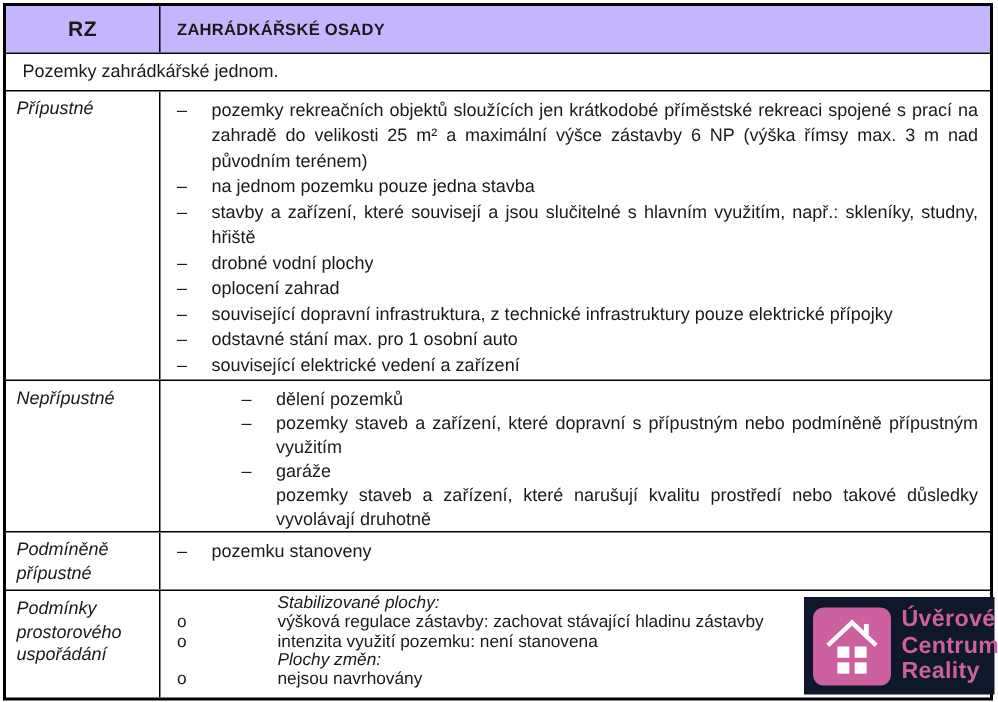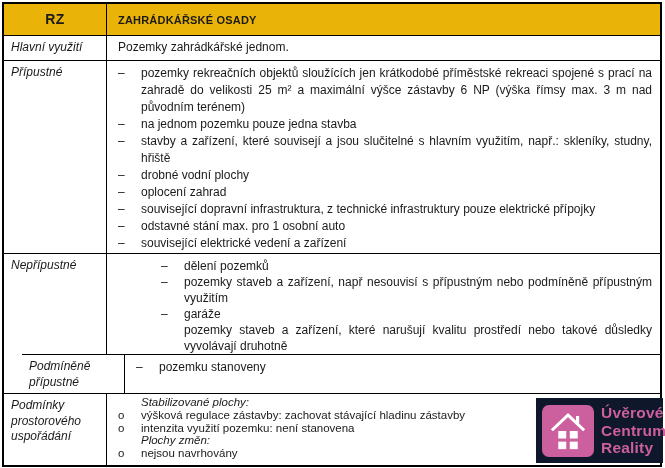--- a/index.html
+++ b/index.html
@@ -12,44 +12,44 @@
   .cell{box-sizing:border-box;overflow:hidden;}
   .label{width:103px;flex:none;border-right:1px solid #000;font-style:italic;
          font-size:12px;line-height:15.5px;padding:4px 4px 0 7px;}
   .content{flex:1;}
 
   
   .r0{height:31px;}
   .r1{height:25px;}
   .r2{height:193px;}
   .r3{height:101px;gap:43px;}
-  .r4{height:39px;margin-left:18px;}
+  .r4{height:39px;}
   .r5{height:72px;}
 
   
-  .r0{background:#eab308;text-align:center;}
+  .r0{background:#c4b5fd;text-align:center;}
   .hdr-code{display:flex;align-items:center;justify-content:center;
             font-weight:bold;font-style:normal;font-size:14px;letter-spacing:.4px;padding:0;}
   .hdr-title{display:flex;align-items:center;font-weight:bold;font-size:11px;
              padding-left:11px;letter-spacing:.2px;}
 
   
   .plain{font-size:12px;line-height:17px;padding:3px 8px 0 11px;}
 
   
   .list{padding:4px 8px 0 11px;font-size:12px;line-height:17px;}
   .r3 .list{line-height:16px;}
   .li{display:flex;}
   .li .m{width:23px;flex:none;}
   .li .t{flex:1;text-align:justify;}
   .li .t.single{text-align:left;}
 
   
   .cond{padding:2px 8px 0 11px;font-size:11.5px;line-height:12.8px;}
-  .cond .line{display:flex;}
+  .cond .line{display:flex;gap:44px;}
   .cond .m{width:23px;flex:none;}
   .cond .italic-h{font-style:italic;}
 
   
   .logo{position:absolute;left:536px;top:398px;width:127px;height:65px;background:#0f172a;
         display:flex;align-items:center;gap:7px;padding-left:6px;box-sizing:border-box;z-index:5;}
   .logo-icon{width:52px;height:52px;flex:none;background:#cc5f9e;border-radius:7px;
              display:flex;align-items:center;justify-content:center;}
   .logo-text{color:#cc5f9e;font-weight:bold;font-size:15.5px;line-height:17.5px;letter-spacing:.2px;}
 </style>
@@ -57,21 +57,20 @@
 <body>
 
 <div class="tbl">
 
   <div class="row r0">
     <div class="cell label hdr-code">RZ</div>
     <div class="cell content hdr-title">ZAHRÁDKÁŘSKÉ OSADY</div>
   </div>
 
   <div class="row r1">
-    <div class="cell label">Hlavní využití</div>
     <div class="cell content plain">Pozemky zahrádkářské jednom.</div>
   </div>
 
   <div class="row r2">
     <div class="cell label">Přípustné</div>
     <div class="cell content list">
       <div class="li">
         <span class="m">–</span>
         <span class="t">pozemky rekreačních objektů sloužících jen krátkodobé příměstské rekreaci spojené s prací na zahradě do velikosti 25 m² a maximální výšce zástavby 6 NP (výška římsy max. 3 m nad původním terénem)</span>
       </div>
@@ -108,21 +107,21 @@
 
   <div class="row r3">
     <div class="cell label">Nepřípustné</div>
     <div class="cell content list">
       <div class="li">
         <span class="m">–</span>
         <span class="t single">dělení pozemků</span>
       </div>
       <div class="li">
         <span class="m">–</span>
-        <span class="t">pozemky staveb a zařízení, např nesouvisí s přípustným nebo podmíněně přípustným využitím</span>
+        <span class="t">pozemky staveb a zařízení, které dopravní s přípustným nebo podmíněně přípustným využitím</span>
       </div>
       <div class="li">
         <span class="m">–</span>
         <span class="t single">garáže</span>
       </div>
       <div class="li">
         <span class="m"></span>
         <span class="t">pozemky staveb a zařízení, které narušují kvalitu prostředí nebo takové důsledky vyvolávají druhotně</span>
       </div>
     </div>

